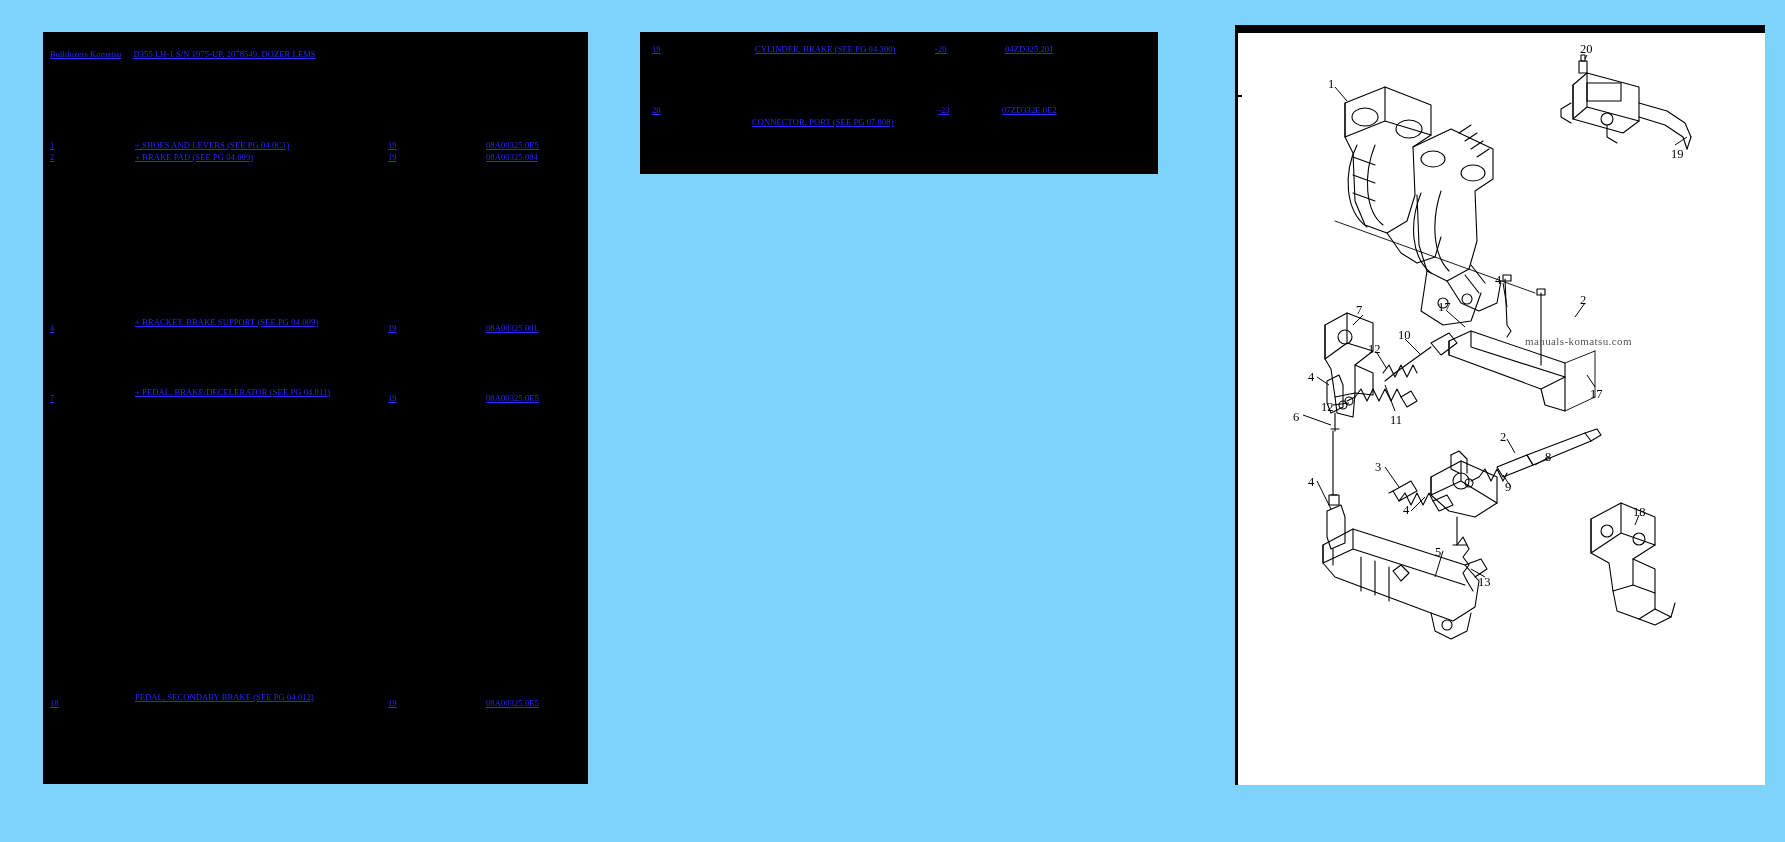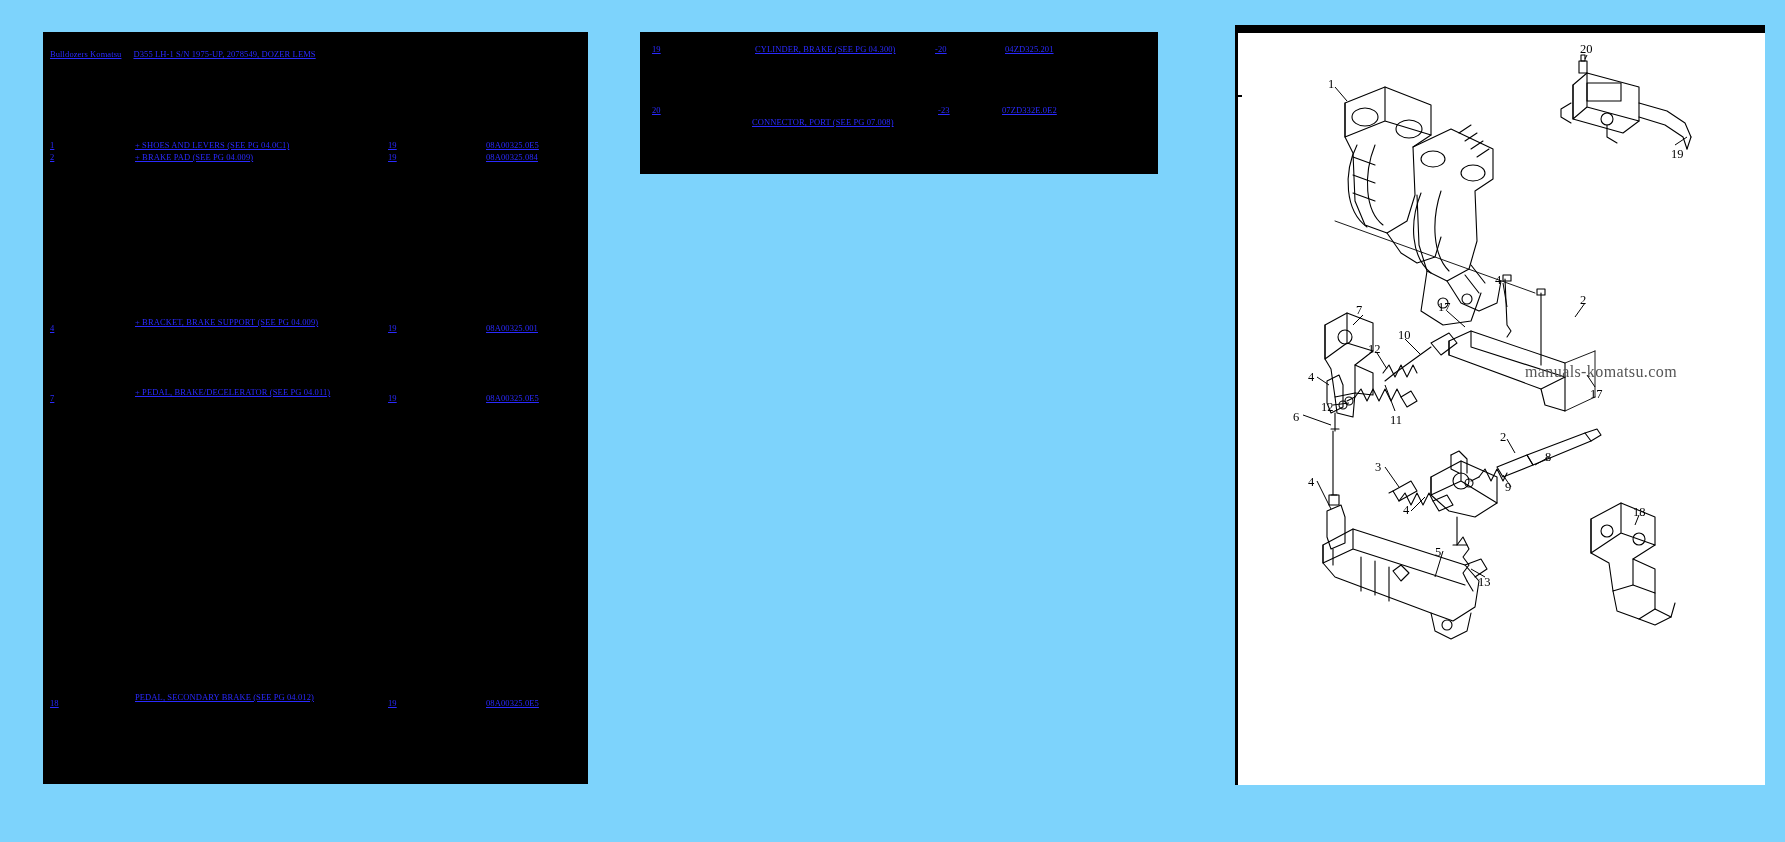--- a/index.html
+++ b/index.html
@@ -108,24 +108,23 @@
     width: 4px;
     height: 2px;
     background: #000000;
   }
 
   .wm {
     position: absolute;
     left: 290px;
     top: 310px;
     font-family: "Liberation Serif", serif;
-    font-size: 16px;
+    font-size: 11px;
     color: #555;
     letter-spacing: 0.4px;
-    margin-top: 28px;
   }
 
   .callout {
     position: absolute;
     font-family: "Liberation Serif", serif;
     font-size: 12.5px;
     color: #000;
   }
 
   svg { display: block; }

